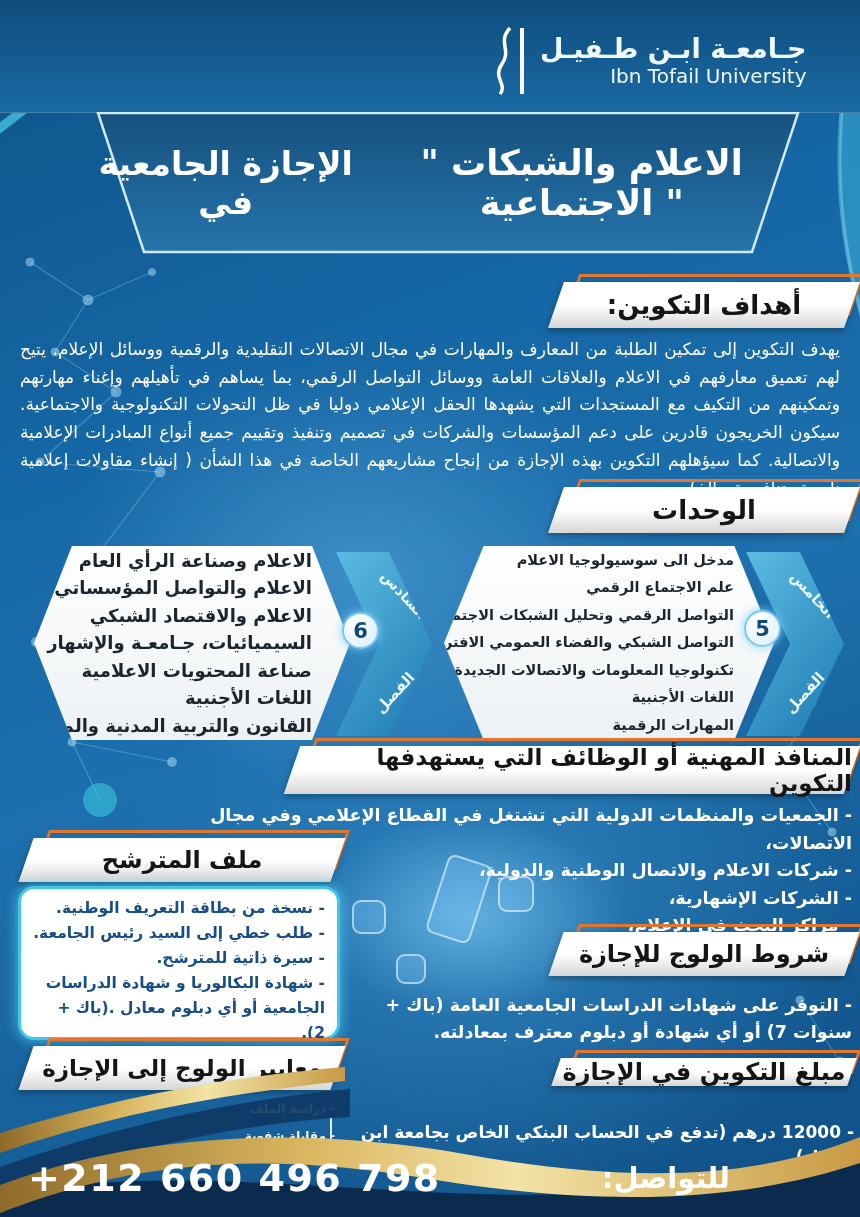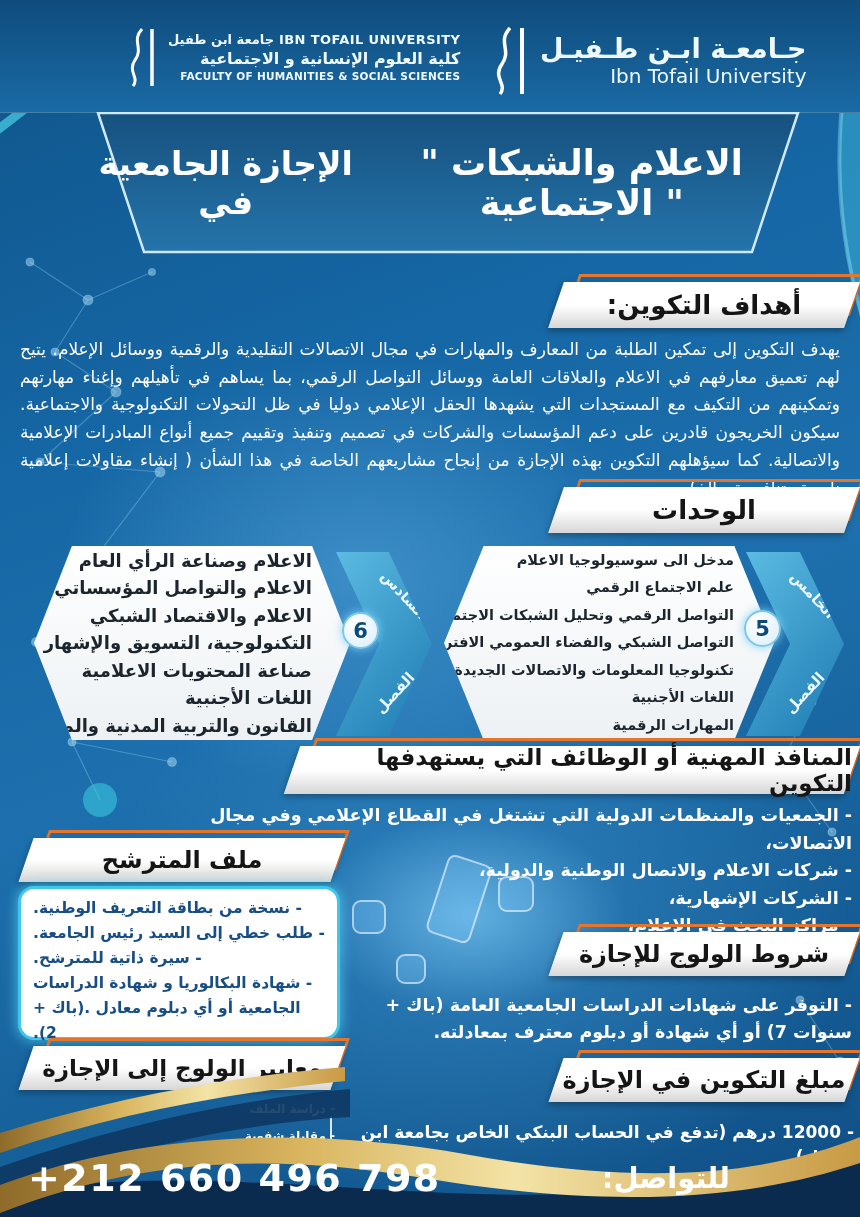--- a/index.html
+++ b/index.html
@@ -71,21 +71,21 @@
   .condList{left:332px;top:992px;width:520px;}
   .condList .li{font-size:17.5px;line-height:27px;}
   .critList{left:140px;top:1096px;width:195px;}
   .critList .li{font-size:12px;line-height:27px;}
   .feeList{left:332px;top:1120px;width:522px;}
   .feeList .li{font-size:17px;line-height:25px;}
 
   .candBox{position:absolute;left:18px;top:886px;width:322px;height:154px;z-index:4;
     background:#fff;border:3px solid #3fc6ea;border-radius:16px;
     box-shadow:0 0 14px rgba(80,210,240,.85);padding:7px 12px;direction:rtl;}
-  .candBox .li{text-align:left;color:#174e85;font-weight:bold;font-size:15.5px;line-height:25px;}
+  .candBox .li{text-align:right;color:#174e85;font-weight:bold;font-size:15.5px;line-height:25px;}
 
   .vSep{position:absolute;left:330px;top:1116px;width:2px;height:38px;background:rgba(255,255,255,.85);z-index:4;}
 
   
   .footerRow{position:absolute;left:28px;top:1156px;width:702px;z-index:6;display:flex;direction:rtl;
     align-items:center;gap:18px;color:#fff;}
   .contactLabel{font-size:29px;font-weight:bold;white-space:nowrap;}
   .phone{font-size:38px;font-weight:bold;letter-spacing:1.5px;flex:1;text-align:left;white-space:nowrap;}
 
   
@@ -138,31 +138,20 @@
     <g fill="none">
       <path d="M-16,140 C62,82 118,36 146,-18" stroke="rgba(80,218,240,0.65)" stroke-width="9"></path>
       <path d="M-22,108 C50,62 98,24 122,-20" stroke="rgba(120,230,246,0.45)" stroke-width="4"></path>
       <path d="M700,-18 C756,58 812,88 872,94" stroke="rgba(80,218,240,0.55)" stroke-width="7"></path>
       <path d="M876,-26 C838,118 846,236 876,330" stroke="rgba(80,218,240,0.35)" stroke-width="22"></path>
       <path d="M866,-20 C826,120 836,230 864,324" stroke="rgba(150,235,250,0.4)" stroke-width="4"></path>
     </g>
   </svg>
 
   <div class="header">
-    <div class="logoBlk facLogo">
-      <svg width="40" height="62" viewBox="0 0 40 62">
-        <path d="M24,3 C13,15 26,22 17,34 C9,46 22,51 15,60" stroke="#fff" fill="none" stroke-width="3"></path>
-        <path d="M34,3 L34,60" stroke="#fff" fill="none" stroke-width="3.5"></path>
-      </svg>
-      <div class="facTxt">
-        <div class="l1">IBN TOFAIL UNIVERSITY جامعة ابن طفيل</div>
-        <div class="l2">كلية العلوم الإنسانية و الاجتماعية</div>
-        <div class="l3">FACULTY OF HUMANITIES &amp; SOCIAL SCIENCES</div>
-      </div>
-    </div>
     <div class="logoBlk uniLogo">
       <svg width="48" height="72" viewBox="0 0 48 72">
         <path d="M28,4 C15,18 30,26 20,40 C10,54 26,60 18,70" stroke="#fff" fill="none" stroke-width="3.5"></path>
         <path d="M40,4 L40,70" stroke="#fff" fill="none" stroke-width="4"></path>
       </svg>
       <div class="uniTxt">
         <div class="l1">جـامعـة ابـن طـفيـل</div>
         <div class="l2">Ibn Tofail University</div>
       </div>
     </div>
@@ -209,21 +198,21 @@
   <div class="chev" style="left:746px;top:552px;">
     <span class="lab labTop">الخامس</span>
     <span class="lab labBot">الفصل</span>
   </div>
   <div class="numCircle" style="left:744px;top:610px;">5</div>
 
   <div class="hex hexL">
       <div class="li">الاعلام وصناعة الرأي العام</div>
       <div class="li">الاعلام والتواصل المؤسساتي</div>
       <div class="li">الاعلام والاقتصاد الشبكي</div>
-      <div class="li">التكنولوجية، التسويق والإشهار</div>
+      <div class="li">السيميائيات، جـامعـة والإشهار</div>
       <div class="li">صناعة المحتويات الاعلامية</div>
       <div class="li">اللغات الأجنبية</div>
       <div class="li">القانون والتربية المدنية والمواطنة</div>
     </div>
   <div class="chev" style="left:336px;top:552px;width:96px;">
     <span class="lab labTop">السادس</span>
     <span class="lab labBot">الفصل</span>
   </div>
   <div class="numCircle" style="left:342px;top:612px;">6</div>
 
@@ -270,21 +259,21 @@
   <div class="banner" style="left:26px;top:1046px;width:312px;height:44px;">
     <div class="bEdge"></div>
     <div class="bFace"></div>
     <div class="bText" style="font-size:23px;">معايير الولوج إلى الإجازة</div>
   </div>
   <div class="listBlock critList">
       <div class="li">- دراسة الملف</div>
       <div class="li">- مقابلة شفوية</div>
     </div>
 
-  <div class="banner" style="left:556px;top:1058px;width:296px;height:44px;">
+  <div class="banner" style="left:556px;top:1058px;width:296px;height:28px;">
     <div class="bEdge"></div>
     <div class="bFace"></div>
     <div class="bText" style="font-size:24px;">مبلغ التكوين في الإجازة</div>
   </div>
   <div class="listBlock feeList">
       <div class="li">- 12000 درهم (تدفع في الحساب البنكي الخاص بجامعة ابن طفيل).</div>
     </div>
   <div class="vSep"></div>
 
   <svg class="layer" style="top:1037px;z-index:5;" width="860" height="180" viewBox="0 0 860 180">

